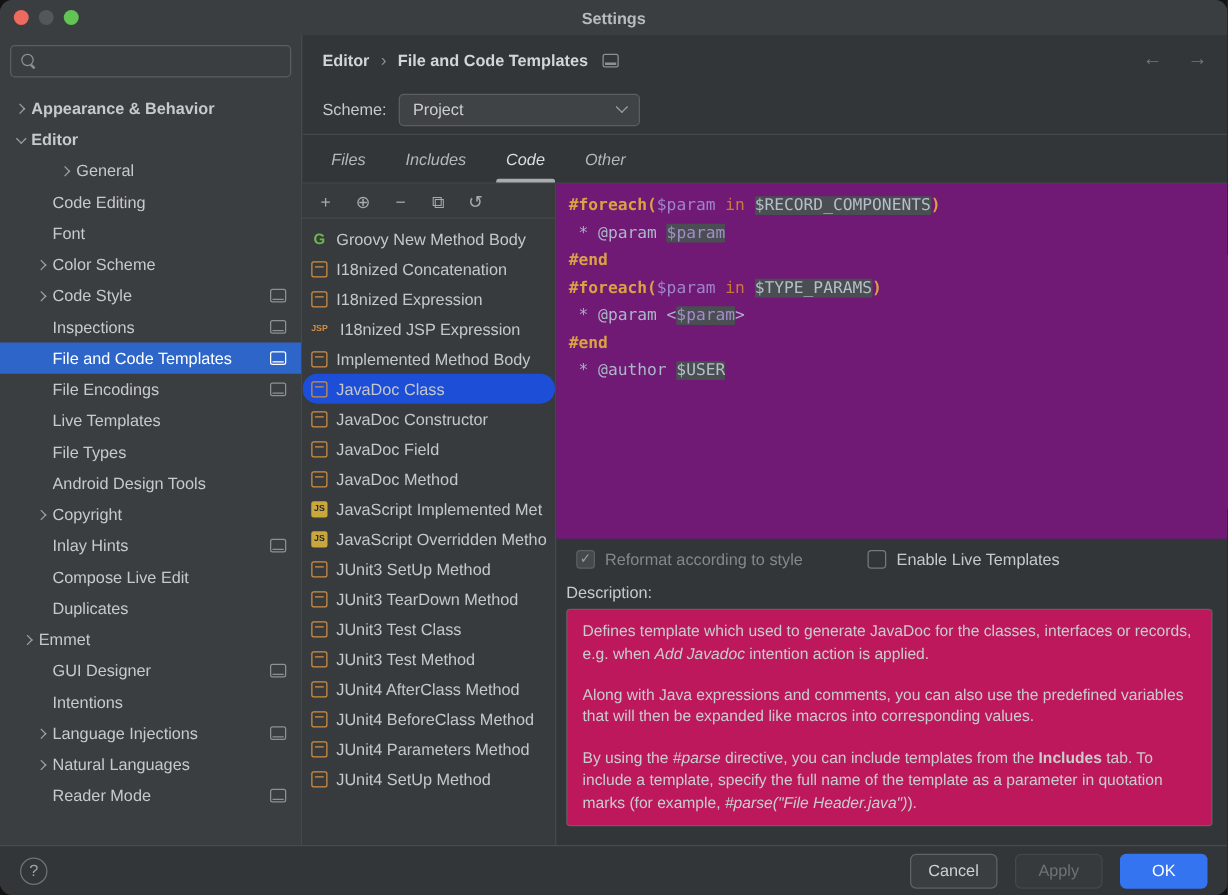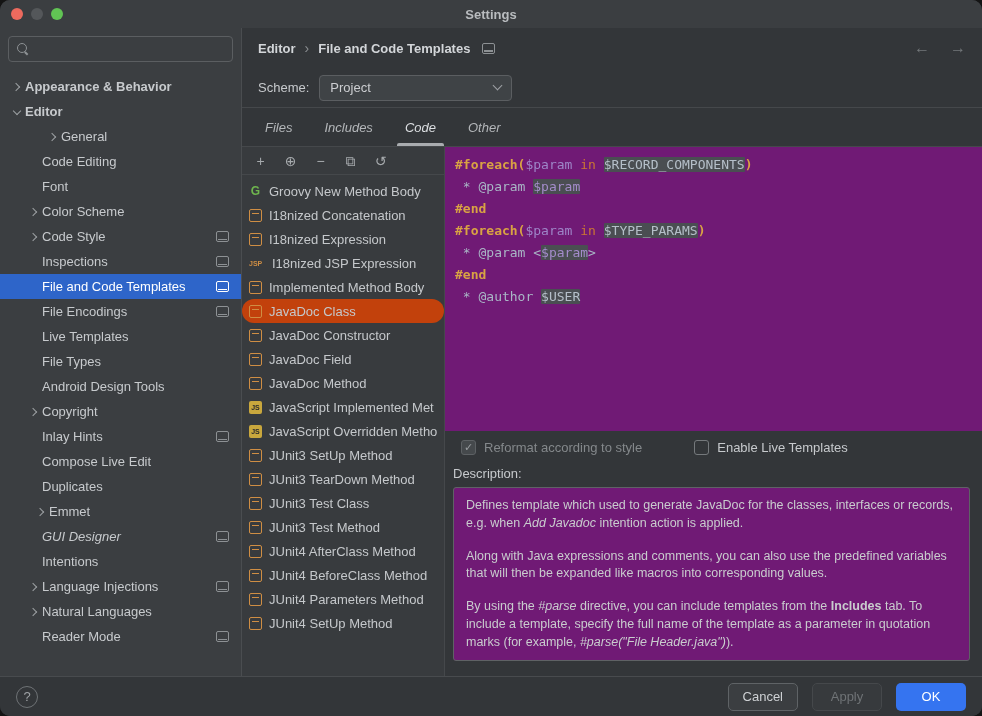--- a/index.html
+++ b/index.html
@@ -75,21 +75,21 @@
   
   .split { flex: 1; display: flex; min-height: 0; border-top: 1px solid #45484b; }
   .list-panel { width: 203px; flex: 0 0 203px; border-right: 1px solid #45484b; display: flex;
                 flex-direction: column; background: #383b3e; }
   .toolbar { height: 28px; flex: 0 0 28px; display: flex; align-items: center; gap: 15px; padding: 0 11px;
              border-bottom: 1px solid #45484b; color: #a6aaad; }
   .tb-icon { font-size: 14px; width: 15px; text-align: center; cursor: default; line-height: 1; }
   .tpl-list { flex: 1; overflow: hidden; padding-top: 4px; }
   .tpl-row { height: 24px; display: flex; align-items: center; gap: 7px; padding: 0 7px; font-size: 13px;
              color: #c5c8cb; white-space: nowrap; overflow: hidden; cursor: default; }
-  .tpl-row.selected { background: #c2410c; border-radius: 12px; }
+  .tpl-row.selected { background: #1d4ed8; border-radius: 12px; }
   .icon-template { width: 13px; height: 13px; flex: 0 0 13px; border: 1.5px solid #cf8e44; border-radius: 2px; position: relative; }
   .icon-template::after { content: ""; position: absolute; left: 2px; right: 2px; top: 3px; height: 1.5px; background: #cf8e44; }
   .icon-groovy { width: 13px; flex: 0 0 13px; color: #6fb64e; font-weight: bold; font-size: 12px; text-align: center; line-height: 1; }
   .icon-js { width: 13px; height: 13px; flex: 0 0 13px; background: #c9a73d; color: #2b2b2b; font-size: 7px;
              font-weight: bold; display: flex; align-items: center; justify-content: center; border-radius: 2px; }
   .icon-jsp { width: 16px; flex: 0 0 16px; color: #cf8e44; font-size: 7px; font-weight: bold; line-height: 1; }
 
   
   .right-panel { flex: 1; display: flex; flex-direction: column; min-width: 0; }
   .editor { height: 284px; flex: 0 0 284px; background: #701a75; padding: 7px 10px;
@@ -105,21 +105,21 @@
 
   .opts-row { height: 32px; flex: 0 0 32px; display: flex; align-items: center; gap: 52px; padding: 0 16px; }
   .opt { display: flex; align-items: center; gap: 8px; font-size: 13px; color: #c7cacd; }
   .opt.disabled { color: #84888b; }
   .cb { width: 15px; height: 15px; flex: 0 0 15px; border-radius: 3px; display: flex; align-items: center;
         justify-content: center; font-size: 11px; line-height: 1; }
   .cb.checked-disabled { background: #45494c; border: 1px solid #5d6164; color: #9a9ea1; }
   .cb.unchecked { border: 1px solid #75797c; background: transparent; color: transparent; }
 
   .desc-label { color: #c7cacd; font-size: 13px; padding: 3px 0 6px 8px; }
-  .desc-panel { flex: 1; margin: 0 12px 15px 8px; background: #701a75; border: 1px solid #5f6265; border-radius: 3px;
+  .desc-panel { flex: 1; margin: 0 12px 15px 8px; background: #be185d; border: 1px solid #5f6265; border-radius: 3px;
                 padding: 9px 12px; font-size: 12.5px; color: #c9ccce; line-height: 1.42; overflow: hidden; }
   .desc-p { margin-bottom: 15px; }
   .seg-i { font-style: italic; }
   .seg-b { font-weight: bold; }
 
   
   .footer { height: 40px; flex: 0 0 40px; border-top: 1px solid #484b4e; display: flex; align-items: center;
             padding: 0 16px; gap: 14px; background: #333639; }
   .help-btn { width: 22px; height: 22px; border-radius: 50%; border: 1px solid #6f7376; color: #9fa3a6;
               display: flex; align-items: center; justify-content: center; font-size: 13px; cursor: default; }
@@ -218,25 +218,25 @@
             <span class="badge-icon"></span>
           </div>
           <div class="tree-row" style="padding-left: 25px;">
             <span class="chev"></span>
             <span class="tree-label">Compose Live Edit</span>
           </div>
           <div class="tree-row" style="padding-left: 25px;">
             <span class="chev"></span>
             <span class="tree-label">Duplicates</span>
           </div>
-          <div class="tree-row" style="padding-left: 32px;">
+          <div class="tree-row" style="padding-left: 14px;">
             <span class="chev right"></span>
             <span class="tree-label">Emmet</span>
           </div>
-          <div class="tree-row" style="padding-left: 25px; font-style: italic;">
+          <div class="tree-row" style="padding-left: 25px;">
             <span class="chev"></span>
             <span class="tree-label">GUI Designer</span>
             <span class="badge-icon"></span>
           </div>
           <div class="tree-row" style="padding-left: 25px;">
             <span class="chev"></span>
             <span class="tree-label">Intentions</span>
           </div>
           <div class="tree-row" style="padding-left: 25px;">
             <span class="chev right"></span>

